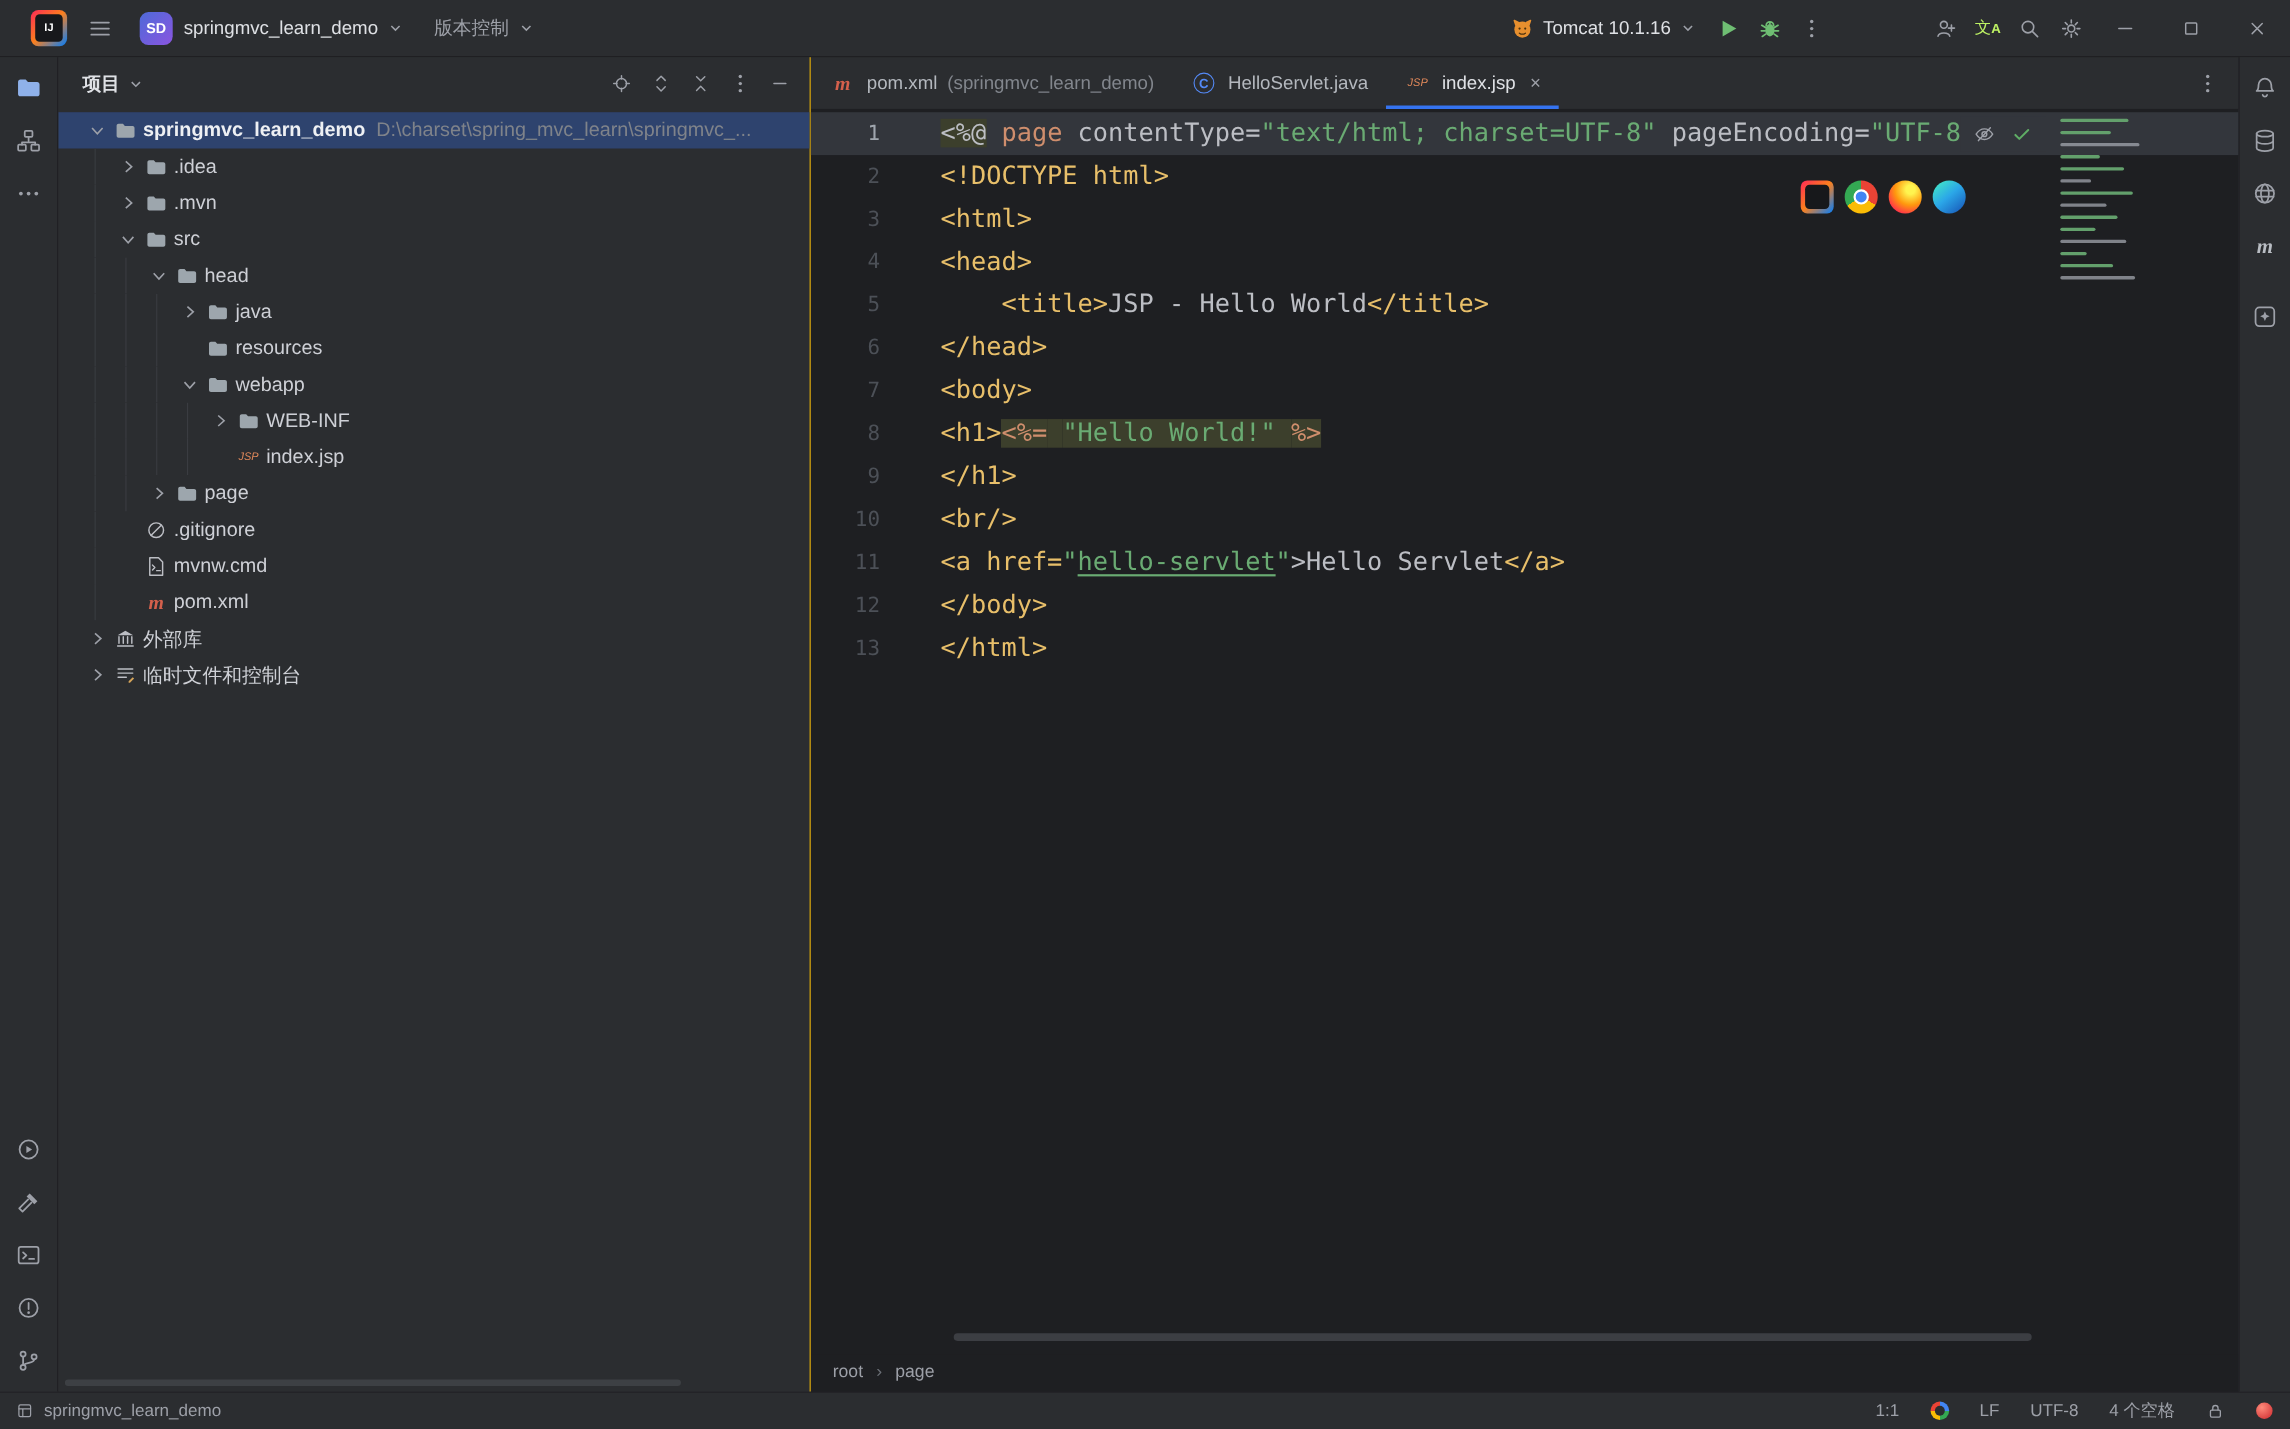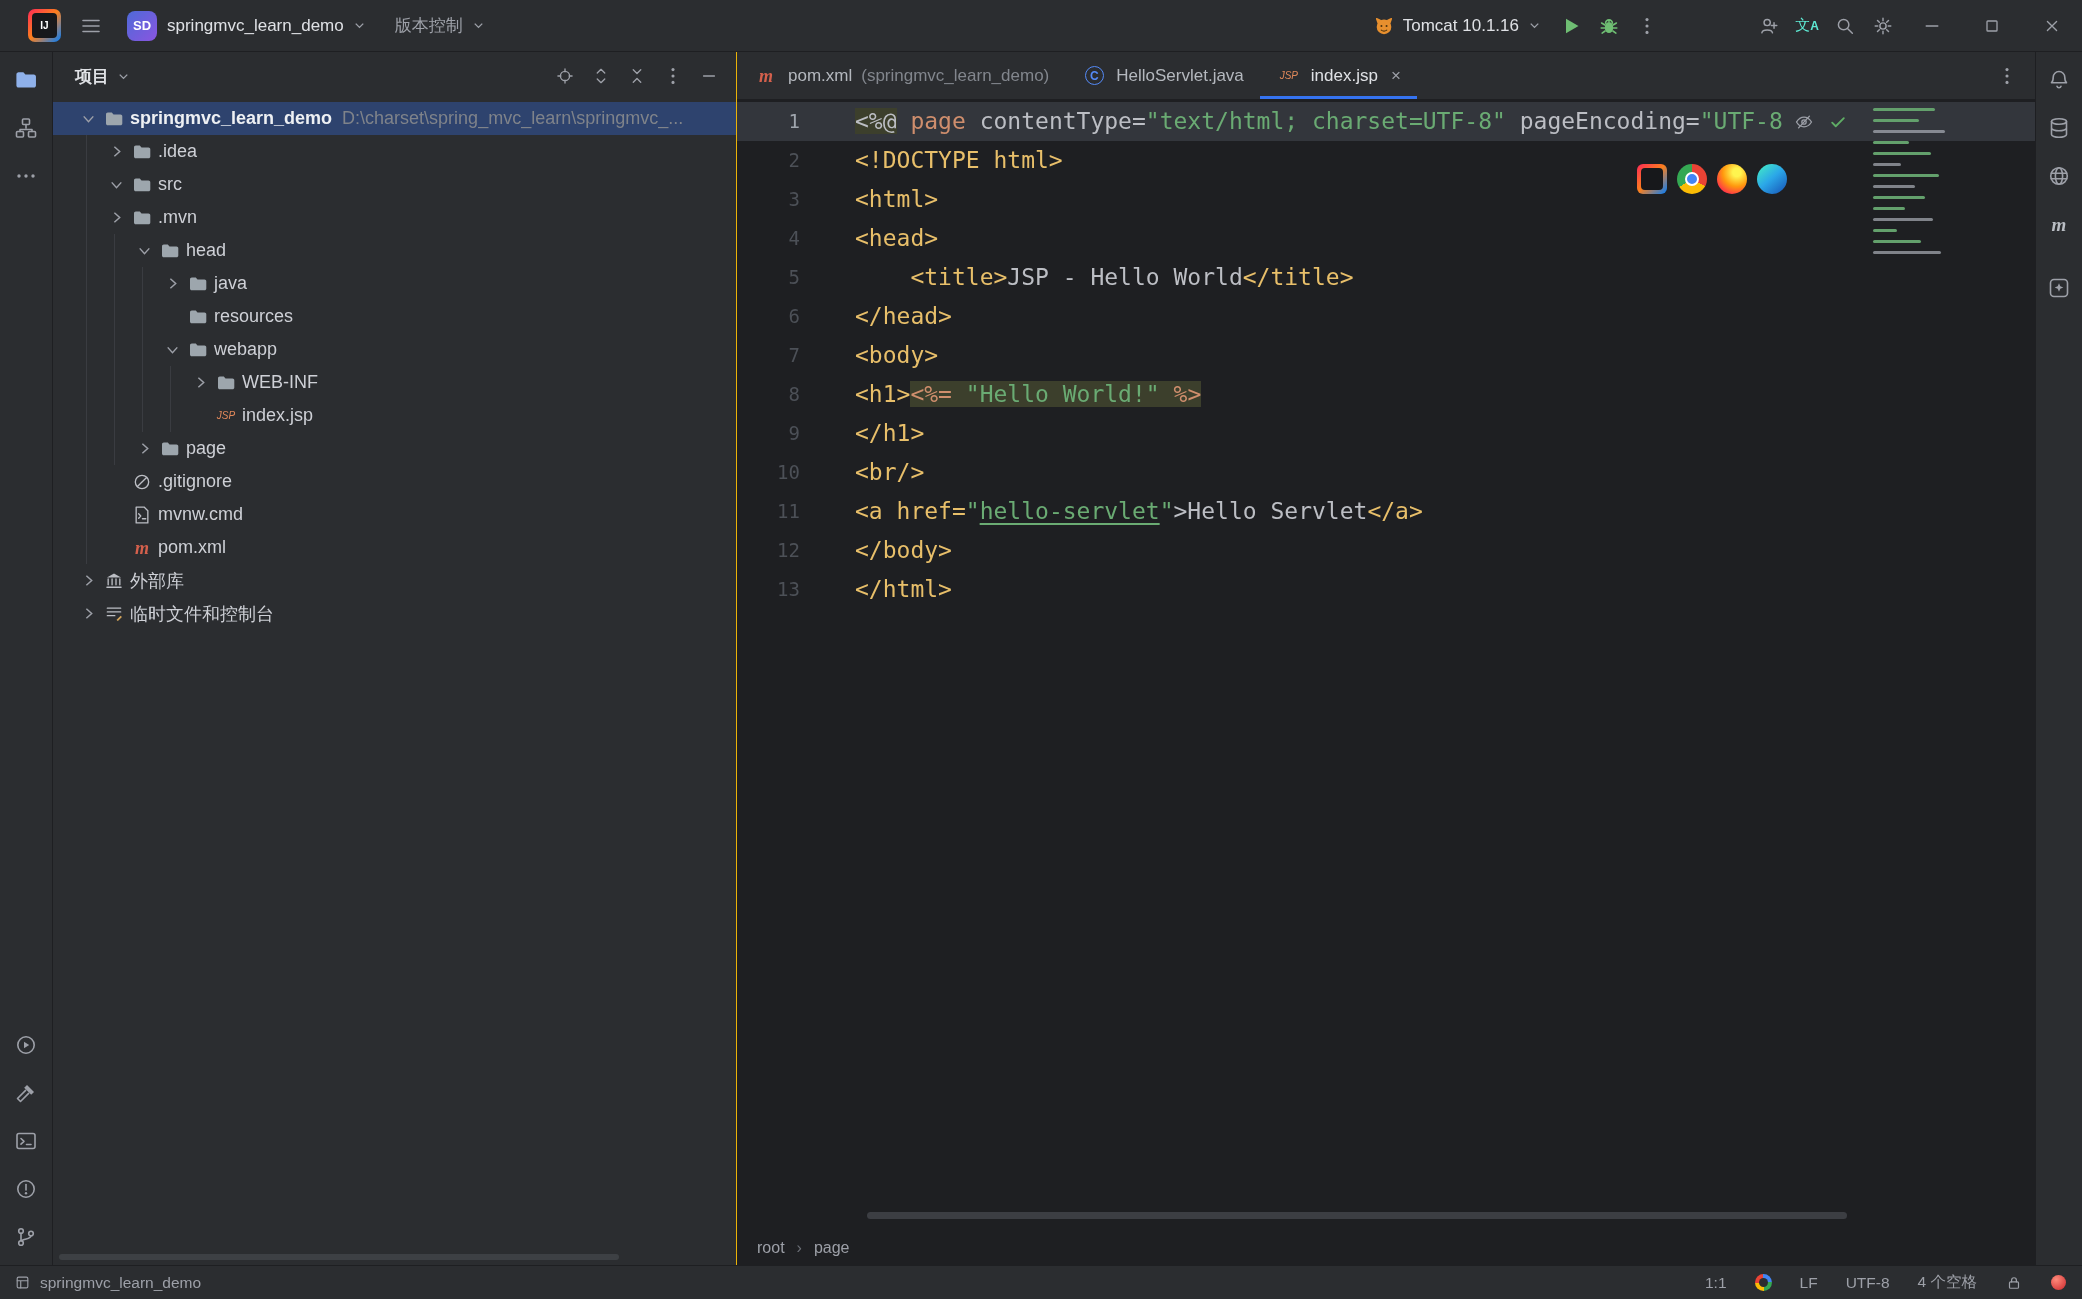--- a/index.html
+++ b/index.html
@@ -170,21 +170,21 @@
         </svg>
       </span>
     <span class="gap-big"></span>
     <span class="ic act">
         <svg width="22" height="22" viewBox="0 0 24 24" fill="none" stroke="currentColor" stroke-width="1.6" stroke-linecap="round" stroke-linejoin="round">
           <circle cx="10" cy="8.2" r="3.4"></circle>
           <path d="M4.2 19.5c.8-4.2 10.8-4.2 11.6 0M17.5 8.5v6M14.5 11.5h6"></path>
         </svg>
       </span>
     <span class="ic act">
-        <span style="font-size:15px;color:#5eead4">文<b style="font-size:12px">A</b></span>
+        <span style="font-size:15px;color:#bef264">文<b style="font-size:12px">A</b></span>
       </span>
     <span class="ic act">
         <svg width="22" height="22" viewBox="0 0 24 24" fill="none" stroke="currentColor" stroke-width="1.6" stroke-linecap="round" stroke-linejoin="round">
           <circle cx="10.5" cy="10.5" r="5.7"></circle>
           <path d="M15 15l5 5"></path>
         </svg>
       </span>
     <span class="ic act">
         <svg width="22" height="22" viewBox="0 0 24 24" fill="none" stroke="currentColor" stroke-width="1.6" stroke-linecap="round" stroke-linejoin="round">
           <circle cx="12" cy="12" r="3.4"></circle>
@@ -331,45 +331,45 @@
           </span>
           <span class="tslot">
             <svg width="20" height="20" viewBox="0 0 20 20">
               <path d="M2 5.4c0-1 .8-1.8 1.8-1.8h4l1.7 1.9h7c1 0 1.8.8 1.8 1.8v7.2c0 1-.8 1.8-1.8 1.8H3.8c-1 0-1.8-.8-1.8-1.8z" fill="#9da6ad"></path>
             </svg>
           </span>
           <span class="tlabel">.idea</span>
         </div>
         <div class="tree-row">
           <span class="indent"></span>
+          <span class="twisty collapsed">
+            <svg width="17" height="17" viewBox="0 0 16 16" fill="none" stroke="currentColor" stroke-width="1.4">
+              <path d="M6 3.5L11 8l-5 4.5"></path>
+            </svg>
+          </span>
+          <span class="tslot">
+            <svg width="20" height="20" viewBox="0 0 20 20">
+              <path d="M2 5.4c0-1 .8-1.8 1.8-1.8h4l1.7 1.9h7c1 0 1.8.8 1.8 1.8v7.2c0 1-.8 1.8-1.8 1.8H3.8c-1 0-1.8-.8-1.8-1.8z" fill="#9da6ad"></path>
+            </svg>
+          </span>
+          <span class="tlabel">.mvn</span>
+        </div>
+        <div class="tree-row">
+          <span class="indent"></span>
           <span class="twisty expanded">
             <svg width="17" height="17" viewBox="0 0 16 16" fill="none" stroke="currentColor" stroke-width="1.4">
               <path d="M6 3.5L11 8l-5 4.5"></path>
             </svg>
           </span>
           <span class="tslot">
             <svg width="20" height="20" viewBox="0 0 20 20">
               <path d="M2 5.4c0-1 .8-1.8 1.8-1.8h4l1.7 1.9h7c1 0 1.8.8 1.8 1.8v7.2c0 1-.8 1.8-1.8 1.8H3.8c-1 0-1.8-.8-1.8-1.8z" fill="#9da6ad"></path>
             </svg>
           </span>
           <span class="tlabel">src</span>
-        </div>
-        <div class="tree-row">
-          <span class="indent"></span>
-          <span class="twisty collapsed">
-            <svg width="17" height="17" viewBox="0 0 16 16" fill="none" stroke="currentColor" stroke-width="1.4">
-              <path d="M6 3.5L11 8l-5 4.5"></path>
-            </svg>
-          </span>
-          <span class="tslot">
-            <svg width="20" height="20" viewBox="0 0 20 20">
-              <path d="M2 5.4c0-1 .8-1.8 1.8-1.8h4l1.7 1.9h7c1 0 1.8.8 1.8 1.8v7.2c0 1-.8 1.8-1.8 1.8H3.8c-1 0-1.8-.8-1.8-1.8z" fill="#9da6ad"></path>
-            </svg>
-          </span>
-          <span class="tlabel">.mvn</span>
         </div>
         <div class="tree-row">
           <span class="indent"></span>
           <span class="indent"></span>
           <span class="twisty expanded">
             <svg width="17" height="17" viewBox="0 0 16 16" fill="none" stroke="currentColor" stroke-width="1.4">
               <path d="M6 3.5L11 8l-5 4.5"></path>
             </svg>
           </span>
           <span class="tslot">

